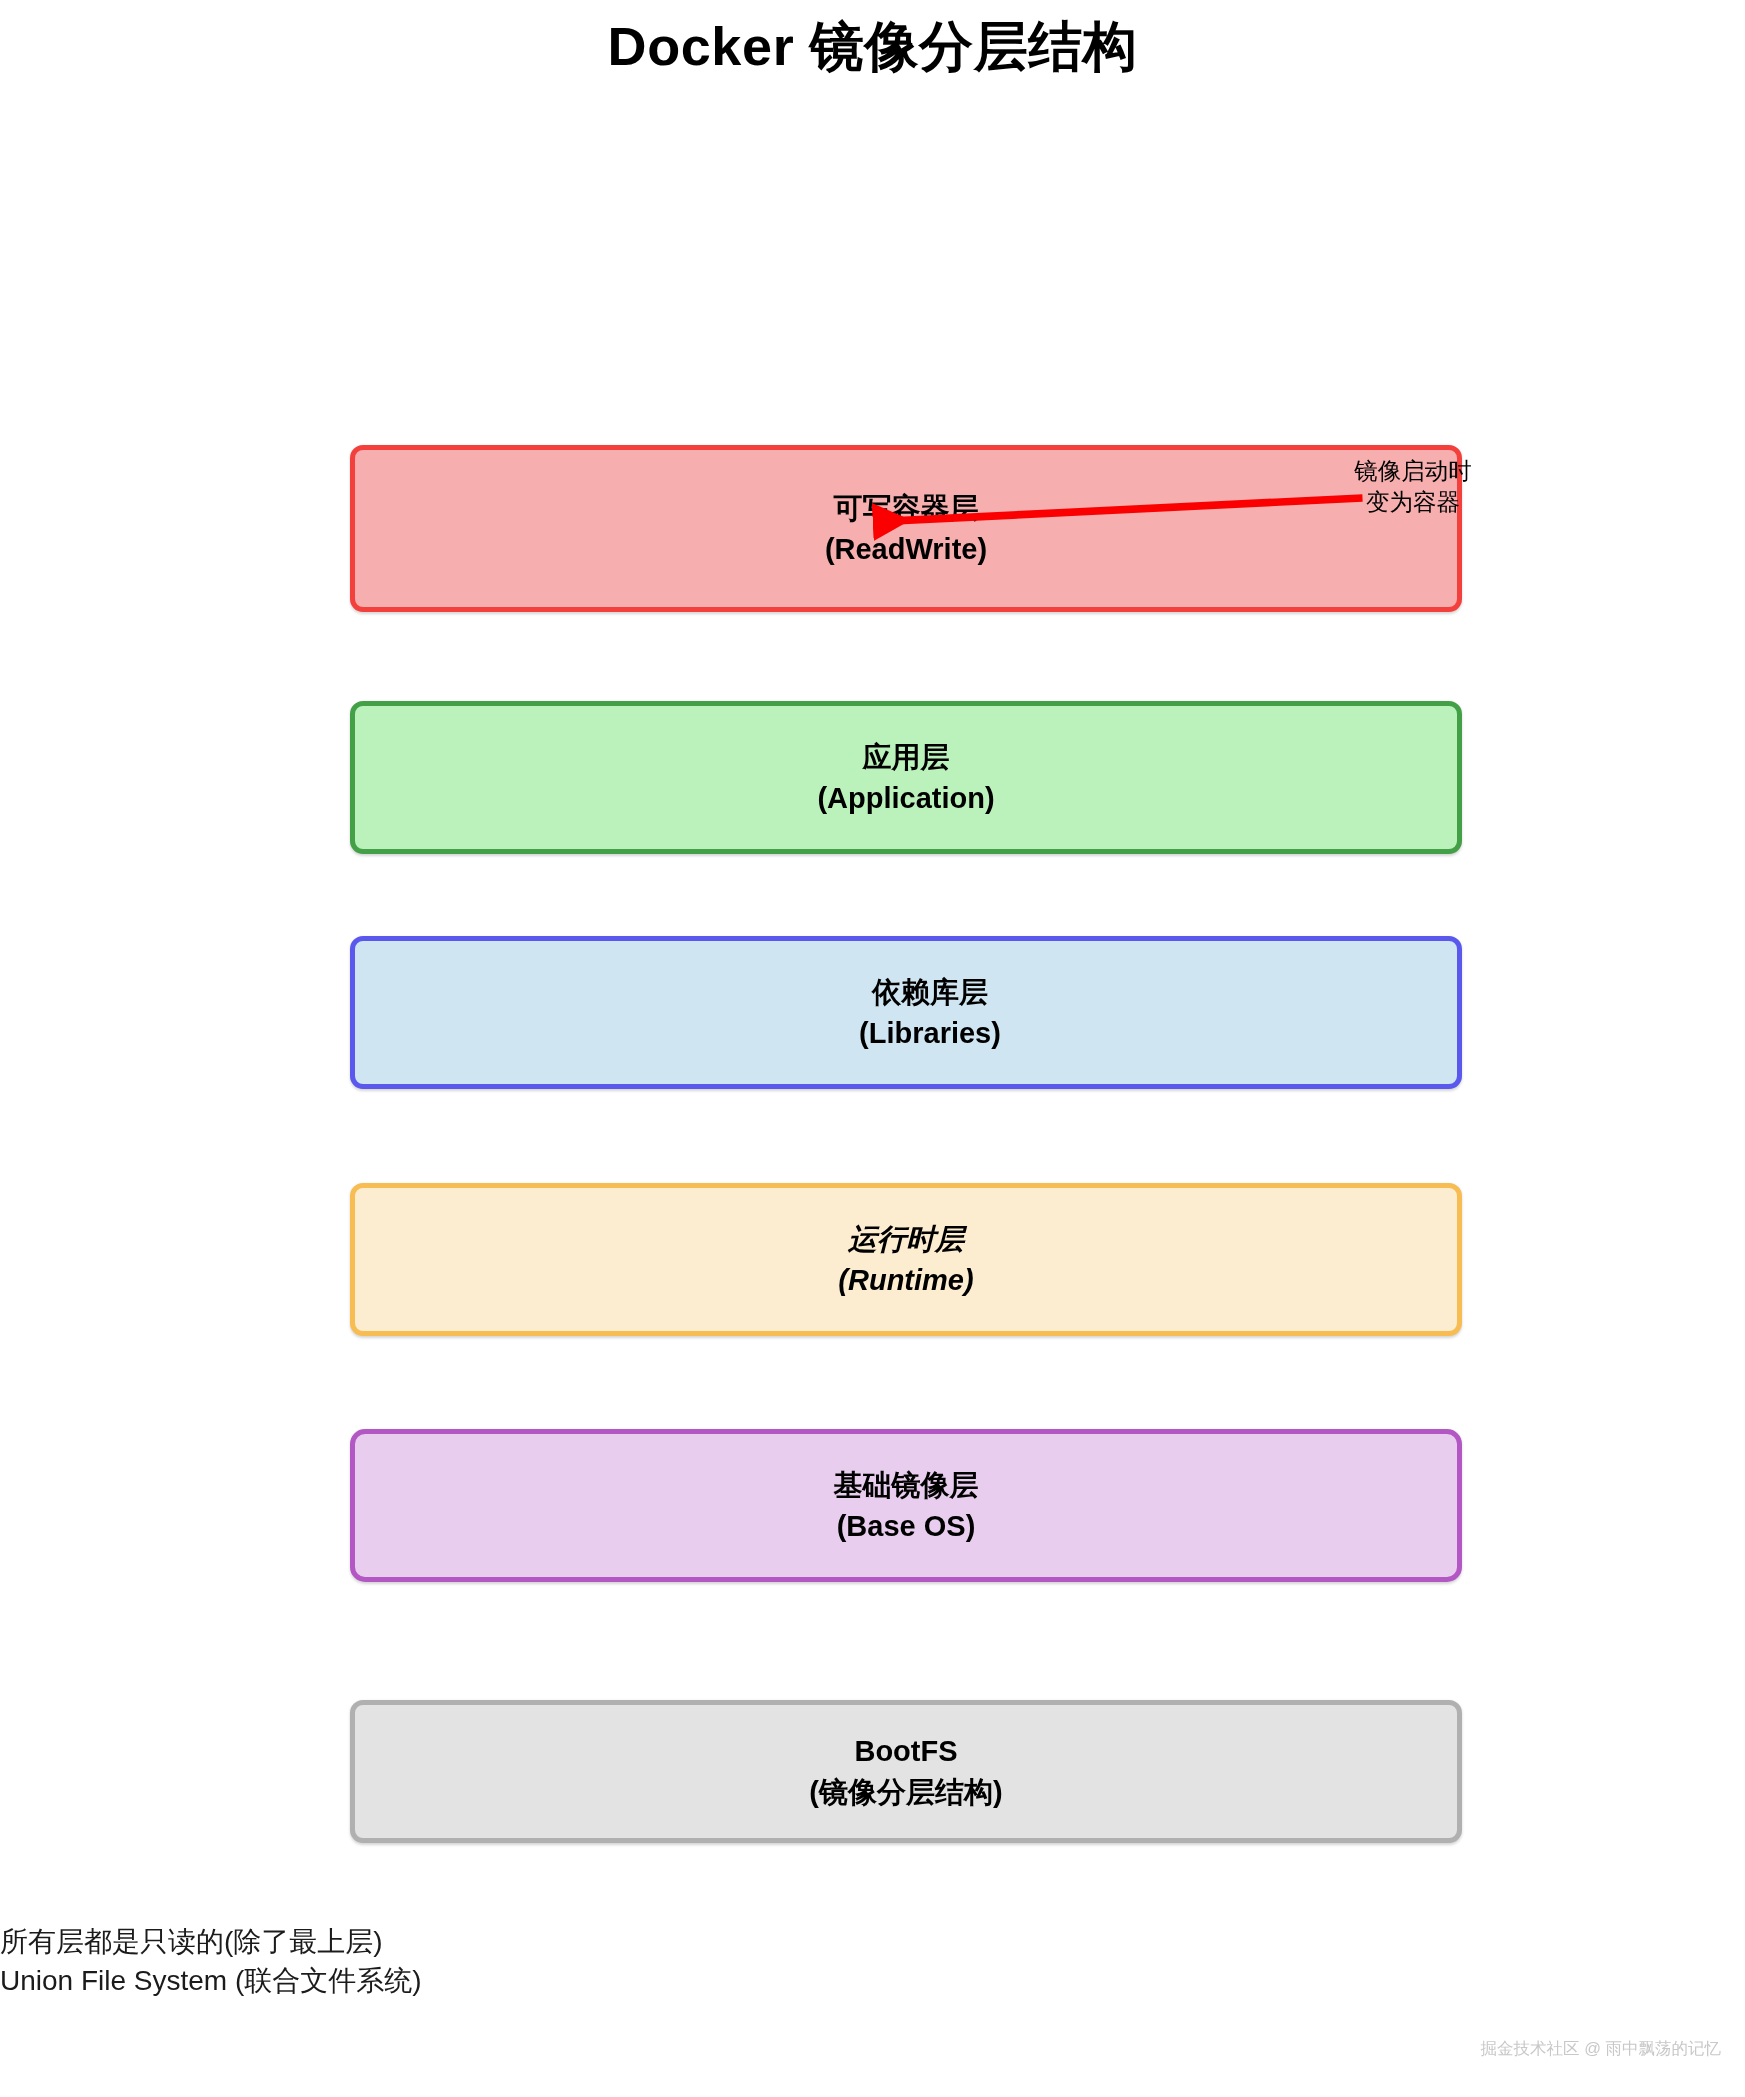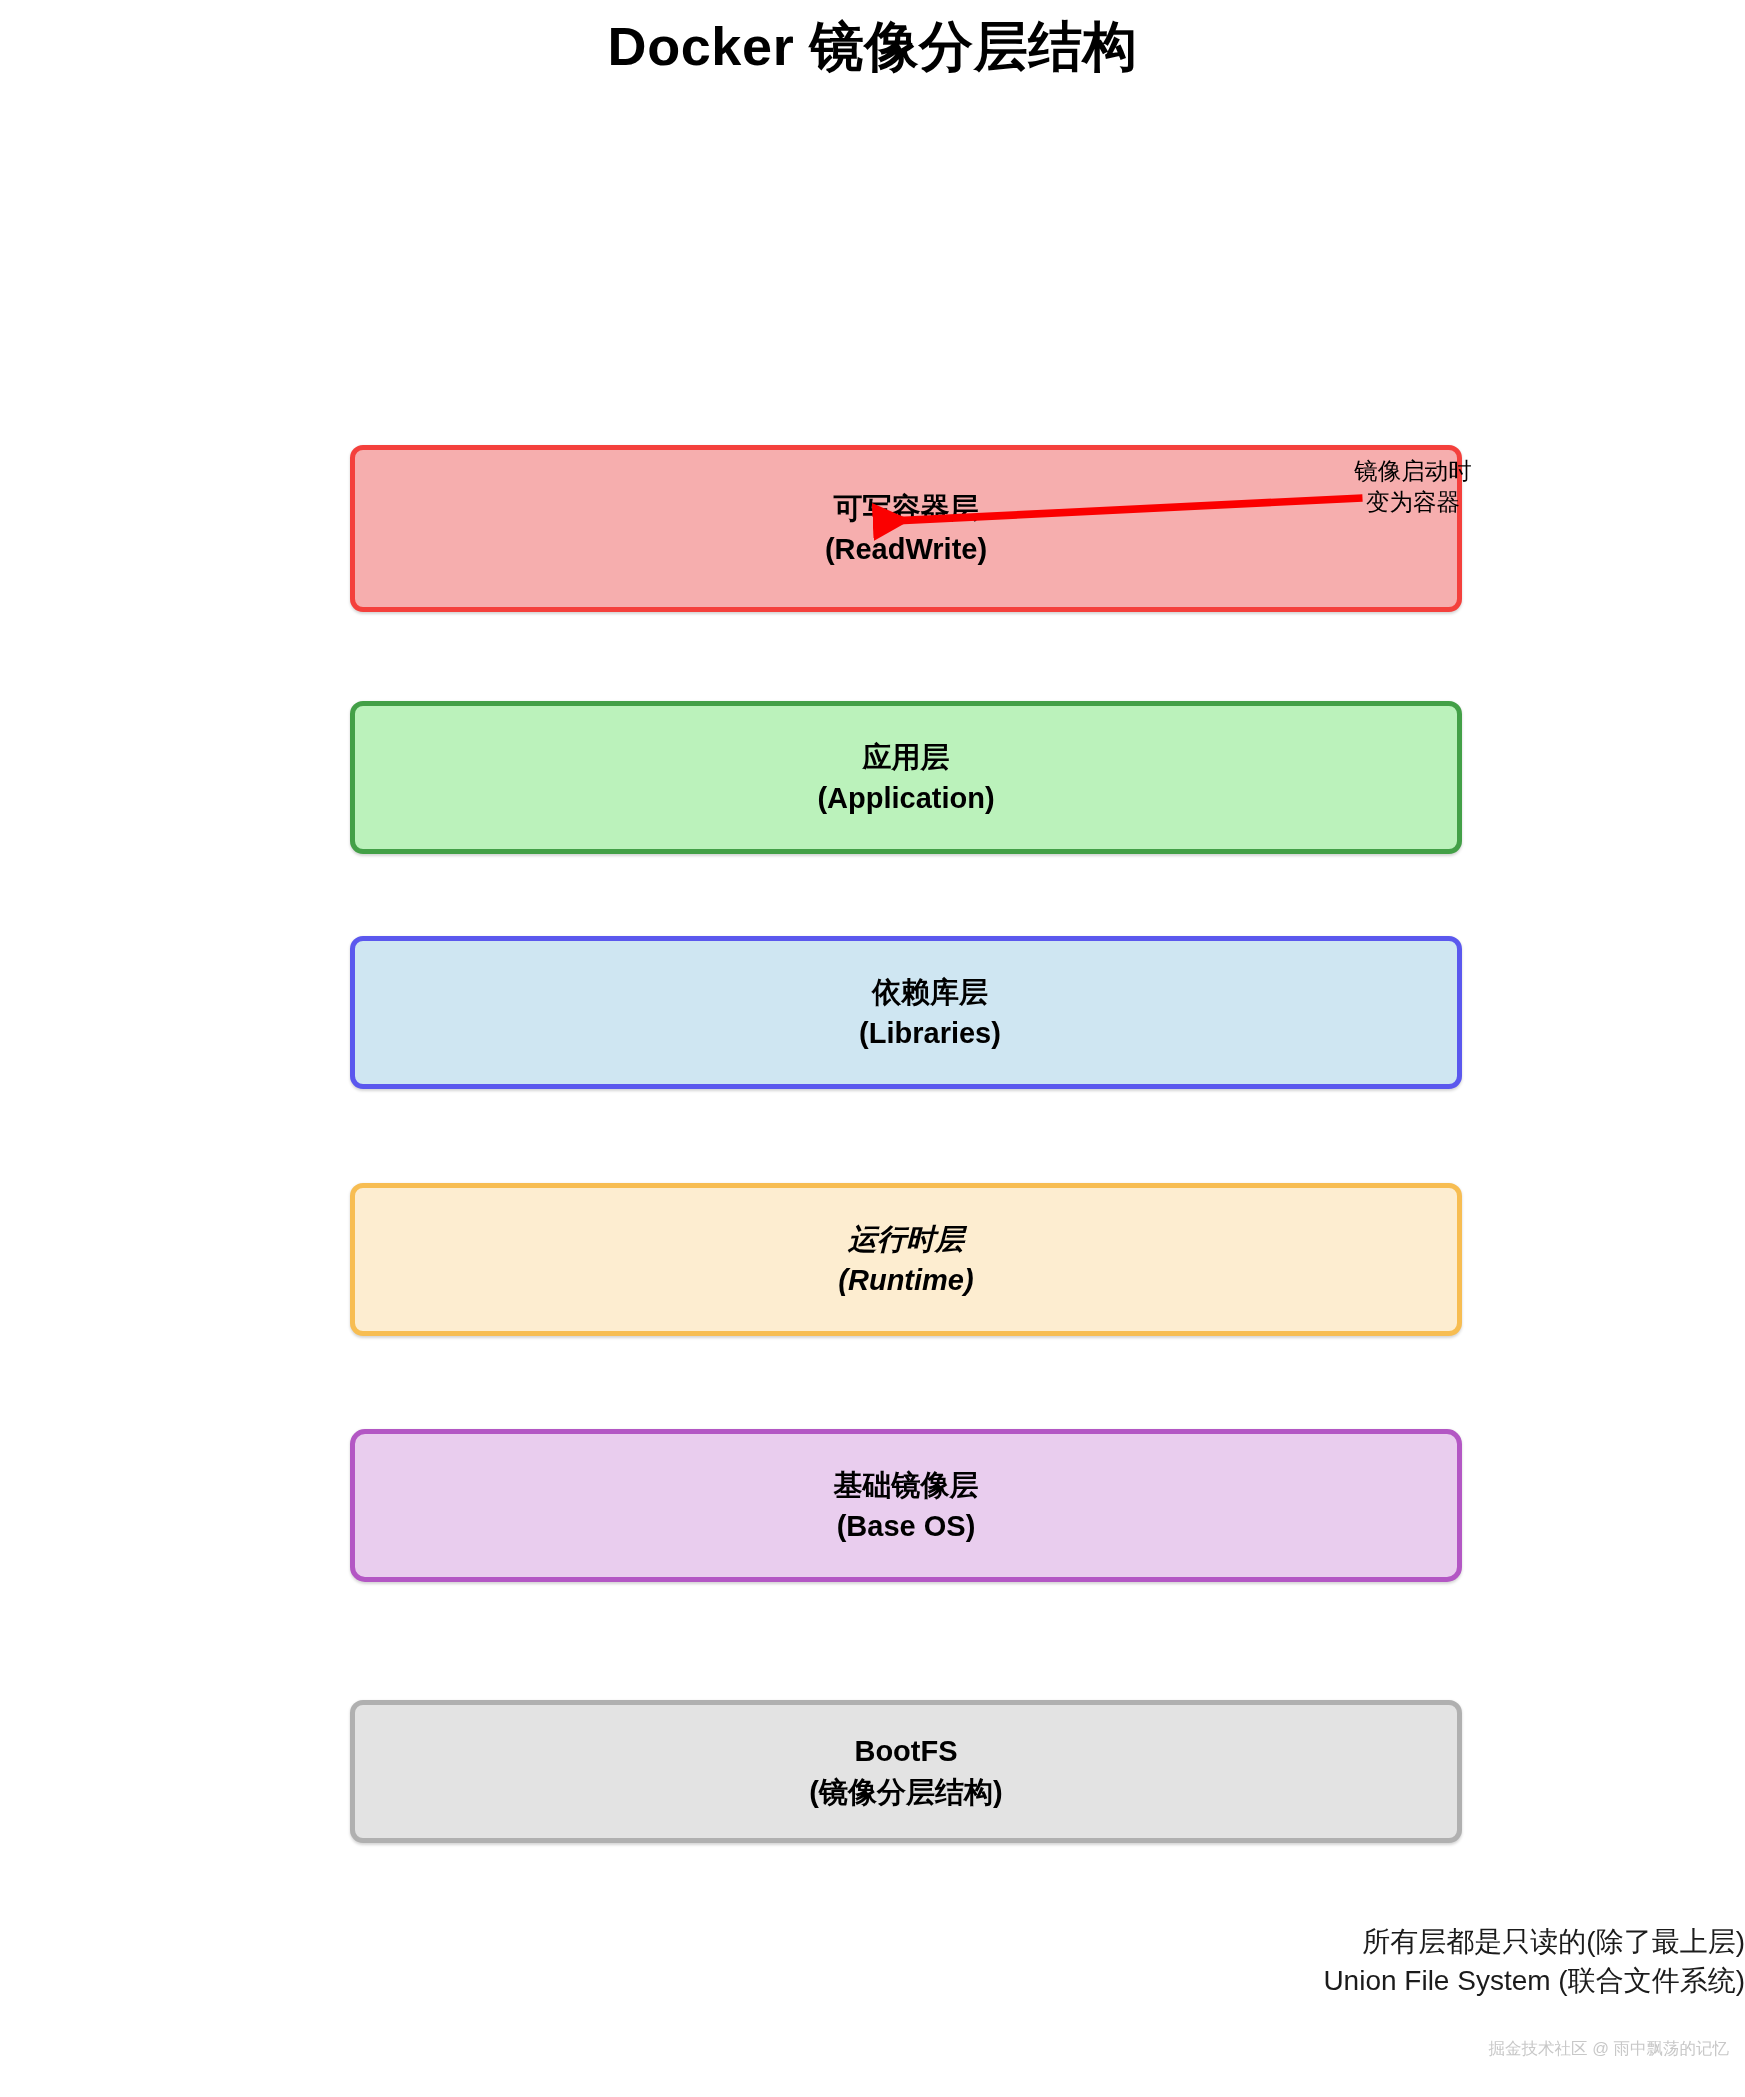--- a/index.html
+++ b/index.html
@@ -88,31 +88,31 @@
     font-size: 23.5px;
     color: #000000;
     white-space: nowrap;
   }
 
   #footer-note {
     position: absolute;
     left: 0;
     top: 1923px;
     width: 100%;
-    text-align: right;
+    text-align: left;
     line-height: 1.38;
   }
   .footer-line {
     font-size: 28px;
     color: #1b1b1b;
   }
 
   #watermark {
     position: absolute;
-    right: 16px;
+    right: 24px;
     top: 2038px;
     font-size: 16.5px;
     color: #c8c8c8;
     white-space: nowrap;
   }
 </style>
 </head>
 <body>
 
 <div id="diagram-title">Docker 镜像分层结构</div>

